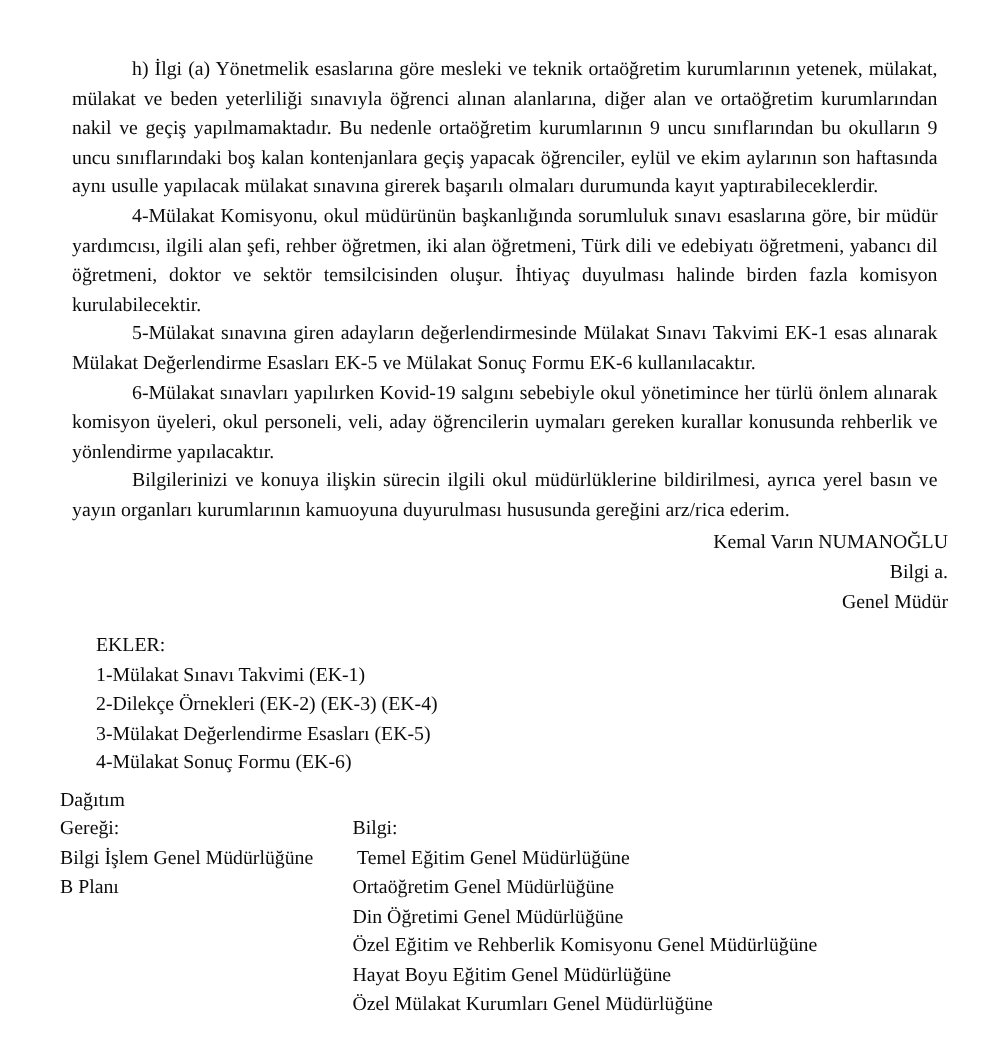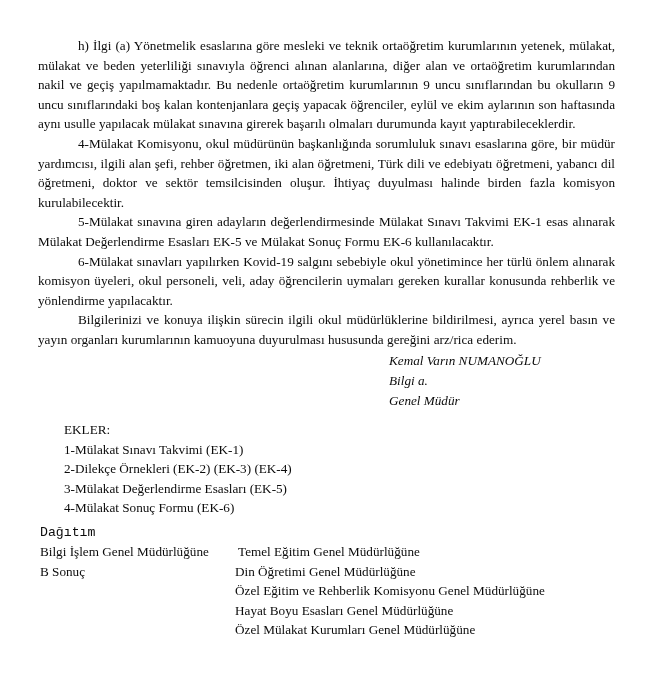--- a/index.html
+++ b/index.html
@@ -18,21 +18,21 @@
   .page {
     position: absolute;
     inset: 0;
     width: 660px;
     height: 692px;
     overflow: hidden;
   }
   
   .body-block {
     position: absolute;
-    left: 38px;
+    left: 48px;
     top: 36px;
     width: 577px;
   }
   p.para {
     margin: 0 0 0 0;
     font-size: 13.2px;
     line-height: 19.6px;
     text-align: justify;
     text-indent: 40px;
     text-justify: inter-word;
@@ -40,24 +40,23 @@
     word-spacing: 0.1px;
   }
   
 
   
   .signature {
     position: absolute;
     left: 389px;
     top: 351px;
     width: 243px;
-    text-align: left;
+    text-align: right;
     font-size: 13.2px;
     line-height: 20px;
-    font-style: italic;
   }
   .signature div { white-space: nowrap; }
 
   
   .ekler {
     position: absolute;
     left: 40px;
     top: 420px;
     font-size: 13.2px;
     line-height: 19.5px;
@@ -65,21 +64,20 @@
   .ekler div { white-space: nowrap; margin-left: 24px; }
 
   
   .dagitim-title {
     position: absolute;
     left: 40px;
     top: 523px;
     font-size: 13.2px;
     line-height: 19.5px;
     white-space: nowrap;
-    font-family: Liberation Mono, monospace;
   }
   .col-left {
     position: absolute;
     left: 40px;
     top: 542px;
     font-size: 13.2px;
     line-height: 19.5px;
   }
   .col-right {
     position: absolute;
@@ -114,25 +112,28 @@
     <div>EKLER:</div>
     <div>1-Mülakat Sınavı Takvimi (EK-1)</div>
     <div>2-Dilekçe Örnekleri (EK-2) (EK-3) (EK-4)</div>
     <div>3-Mülakat Değerlendirme Esasları (EK-5)</div>
     <div>4-Mülakat Sonuç Formu (EK-6)</div>
   </div>
 
   <div class="dagitim-title">Dağıtım</div>
 
   <div class="col-left">
+    <div>Gereği:</div>
     <div>Bilgi İşlem Genel Müdürlüğüne</div>
-    <div>B Sonuç</div>
+    <div>B Planı</div>
   </div>
 
   <div class="col-right">
+    <div>Bilgi:</div>
     <div class="indent">Temel Eğitim Genel Müdürlüğüne</div>
+    <div>Ortaöğretim Genel Müdürlüğüne</div>
     <div>Din Öğretimi Genel Müdürlüğüne</div>
     <div>Özel Eğitim ve Rehberlik Komisyonu Genel Müdürlüğüne</div>
-    <div>Hayat Boyu Esasları Genel Müdürlüğüne</div>
+    <div>Hayat Boyu Eğitim Genel Müdürlüğüne</div>
     <div>Özel Mülakat Kurumları Genel Müdürlüğüne</div>
   </div>
 
 </div>
 
 </body></html>

